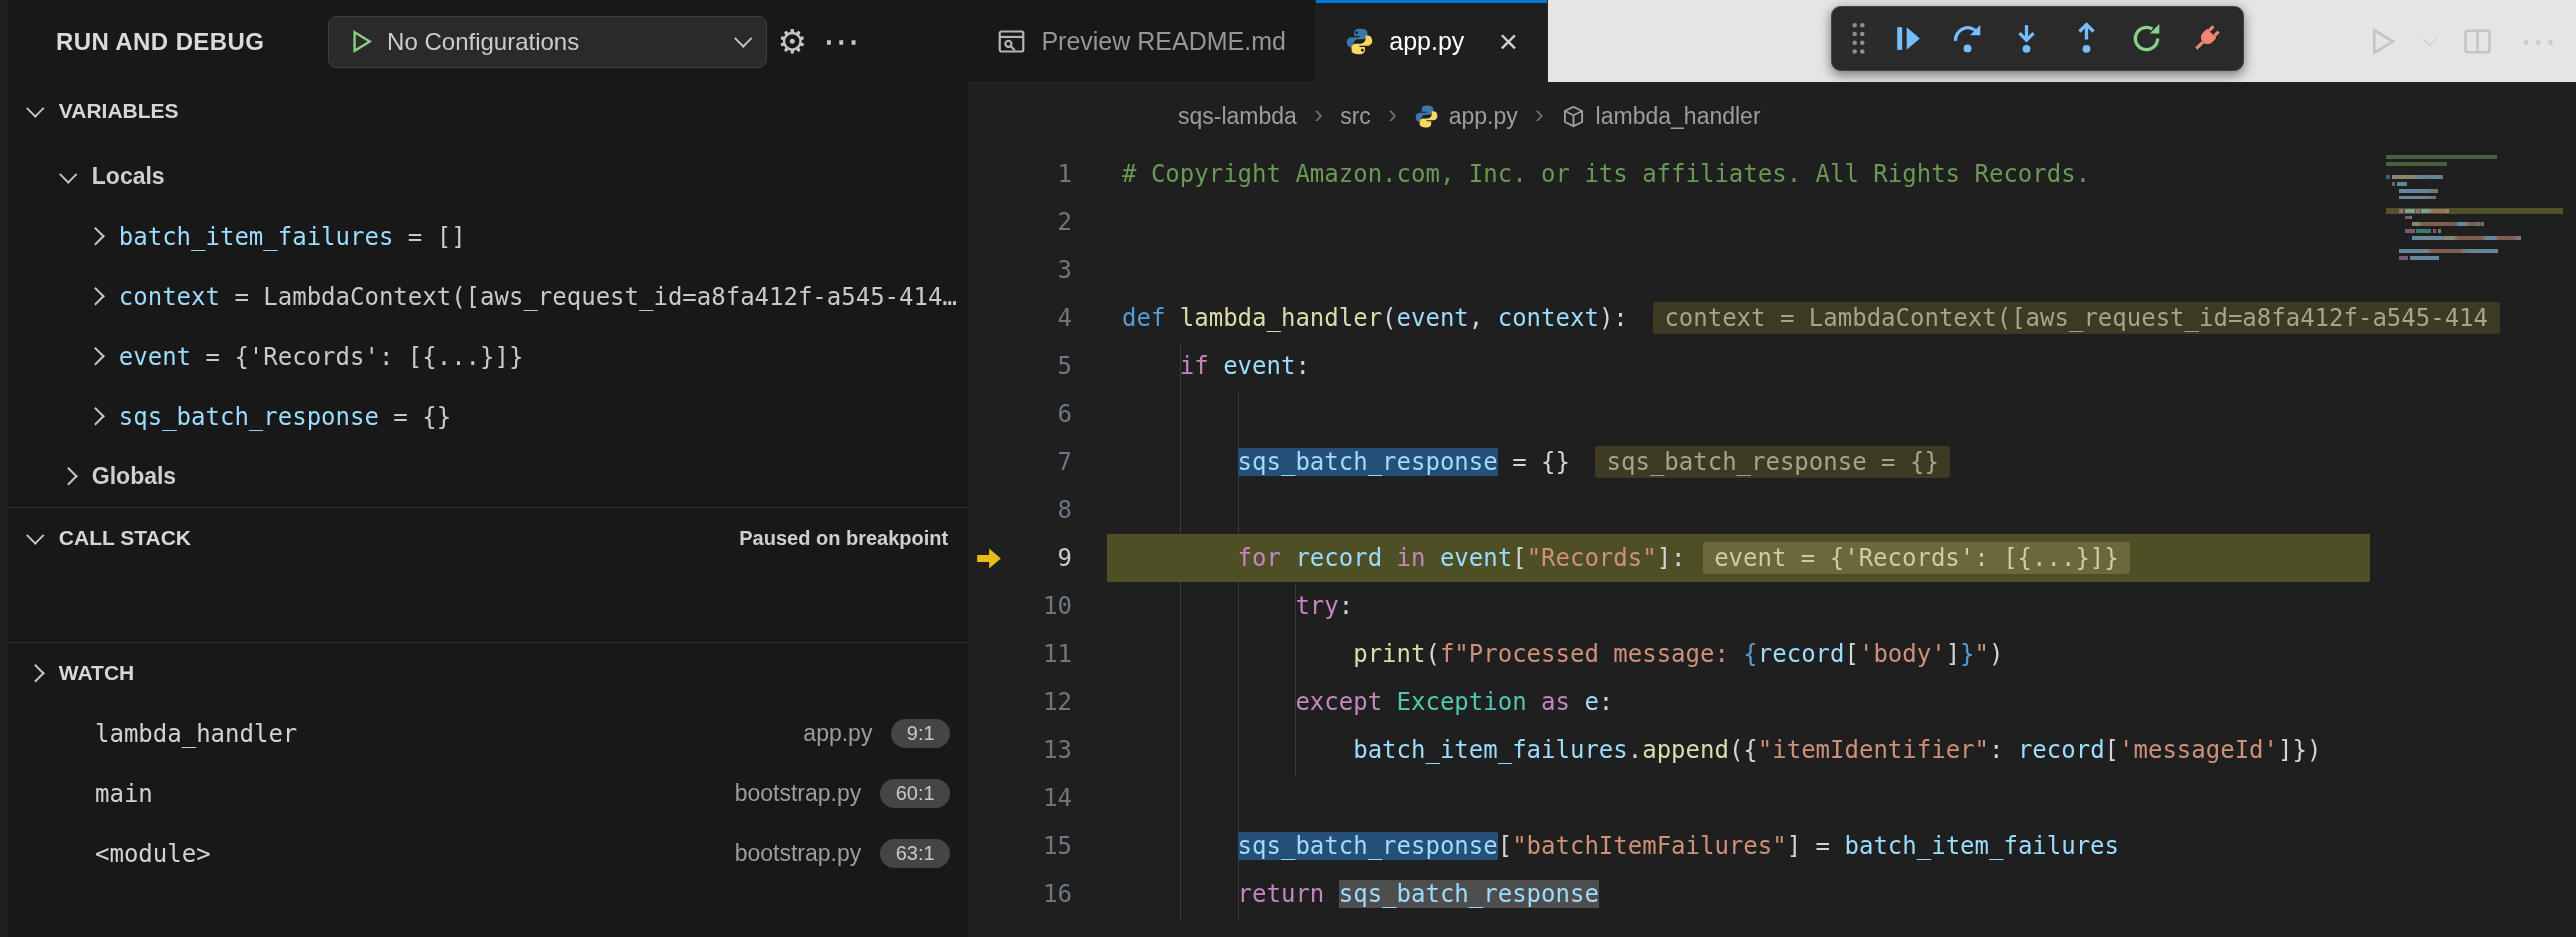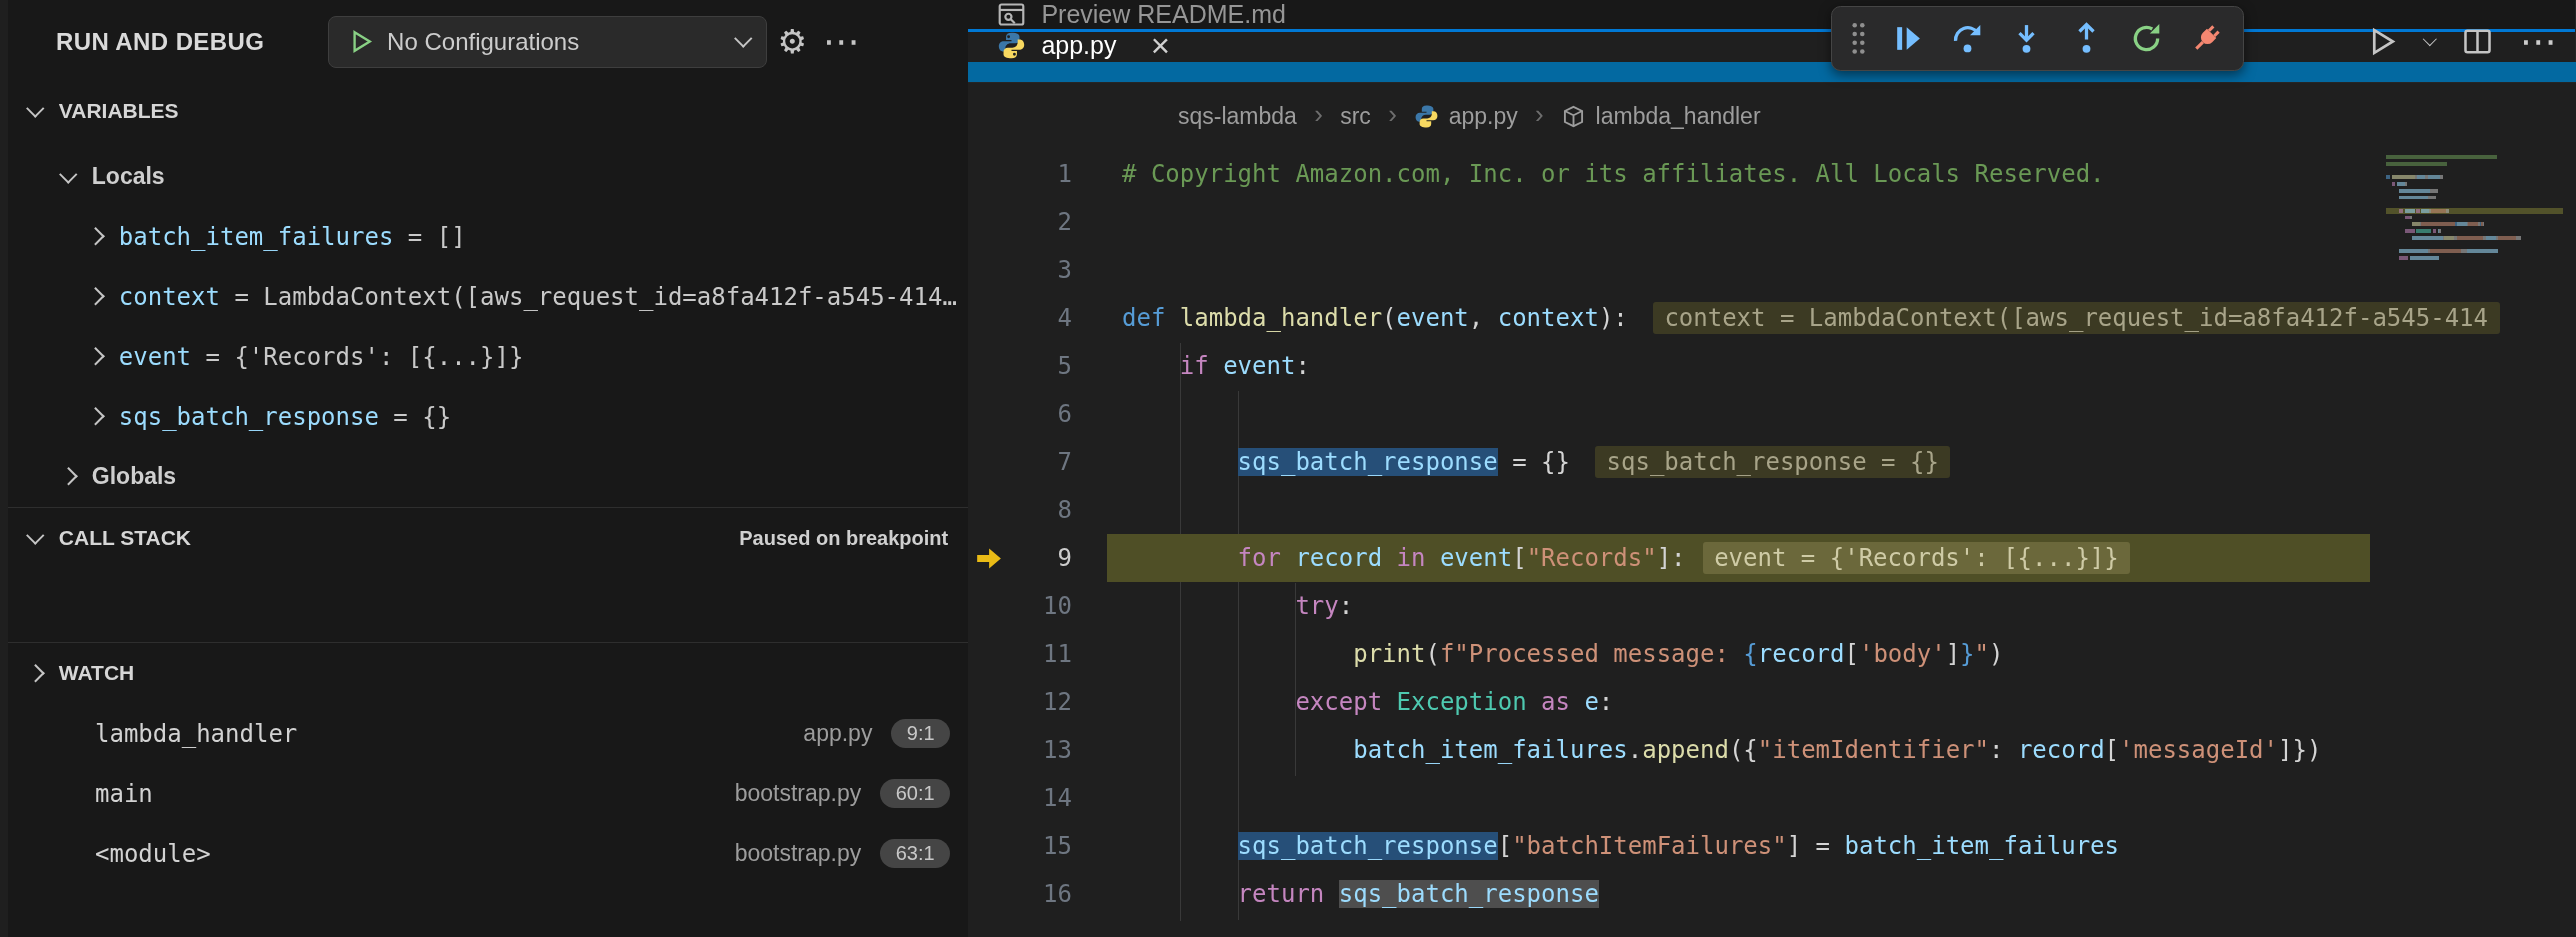--- a/index.html
+++ b/index.html
@@ -43,21 +43,21 @@
   .watch-hdr { margin-top:73px; }
 
   .frame-row { display:flex; align-items:center; height:60px; padding:0 25px 0 87px; overflow:hidden; }
   .frame-name { font-family:"DejaVu Sans Mono", monospace; font-size:24px; color:#d2d2d2; }
   .frame-file { margin-left:auto; font-size:23px; color:#9d9d9d; }
   .frame-badge { margin-left:19px; background:#454545; color:#c8c8c8; border-radius:17.3px;
                  padding:2.9px 15.4px; font-size:20px; }
 
   
   .editor { position:absolute; left:968px; top:0; right:0; bottom:0; background:#1f1f1f; }
-  .tabbar { height:83px; background:#0369a1; border-bottom:1px solid #252525; display:flex; position:relative;flex-direction:column; }
+  .tabbar { height:83px; background:#e5e5e5; border-bottom:1px solid #252525; display:flex; position:relative; }
   .tab { display:flex; align-items:center; gap:15.4px; padding:0 29px; font-size:25px; color:#969696;
          border-right:1px solid #252525; position:relative; background:#181818; }
   .tab.active { background:#1f1f1f; color:#ffffff; }
   .tab.active::before { content:''; position:absolute; top:0; left:0; right:0; height:2.9px; background:#0078d4; }
   .tab-close { margin-left:19px; font-size:33px; color:#d0d0d0; line-height:1; }
 
   .editor-actions { position:absolute; top:0; right:17.3px; height:83px; display:flex; align-items:center;
                     gap:27px; z-index:4; }
   .editor-actions .chev { width:9.6px; height:9.6px; border-width:1.9px; }
 
@@ -338,21 +338,21 @@
   </div>
 
   <div class="code-area">
     <div class="guide" style="left:212px; top:193px; height:578px;"></div>
     <div class="guide" style="left:270px; top:241px; height:529px;"></div>
     <div class="guide" style="left:327px; top:433px; height:193px;"></div>
     <div>
         <div class="code-row">
           <span class="glyph"></span>
           <span class="ln">1</span>
-          <span class="code-text"><span class="tok-cm"># Copyright Amazon.com, Inc. or its affiliates. All Locals Reserved.</span></span>
+          <span class="code-text"><span class="tok-cm"># Copyright Amazon.com, Inc. or its affiliates. All Rights Records.</span></span>
         </div>
         <div class="code-row">
           <span class="glyph"></span>
           <span class="ln">2</span>
         </div>
         <div class="code-row">
           <span class="glyph"></span>
           <span class="ln">3</span>
           <span class="code-text"></span>
         </div>

